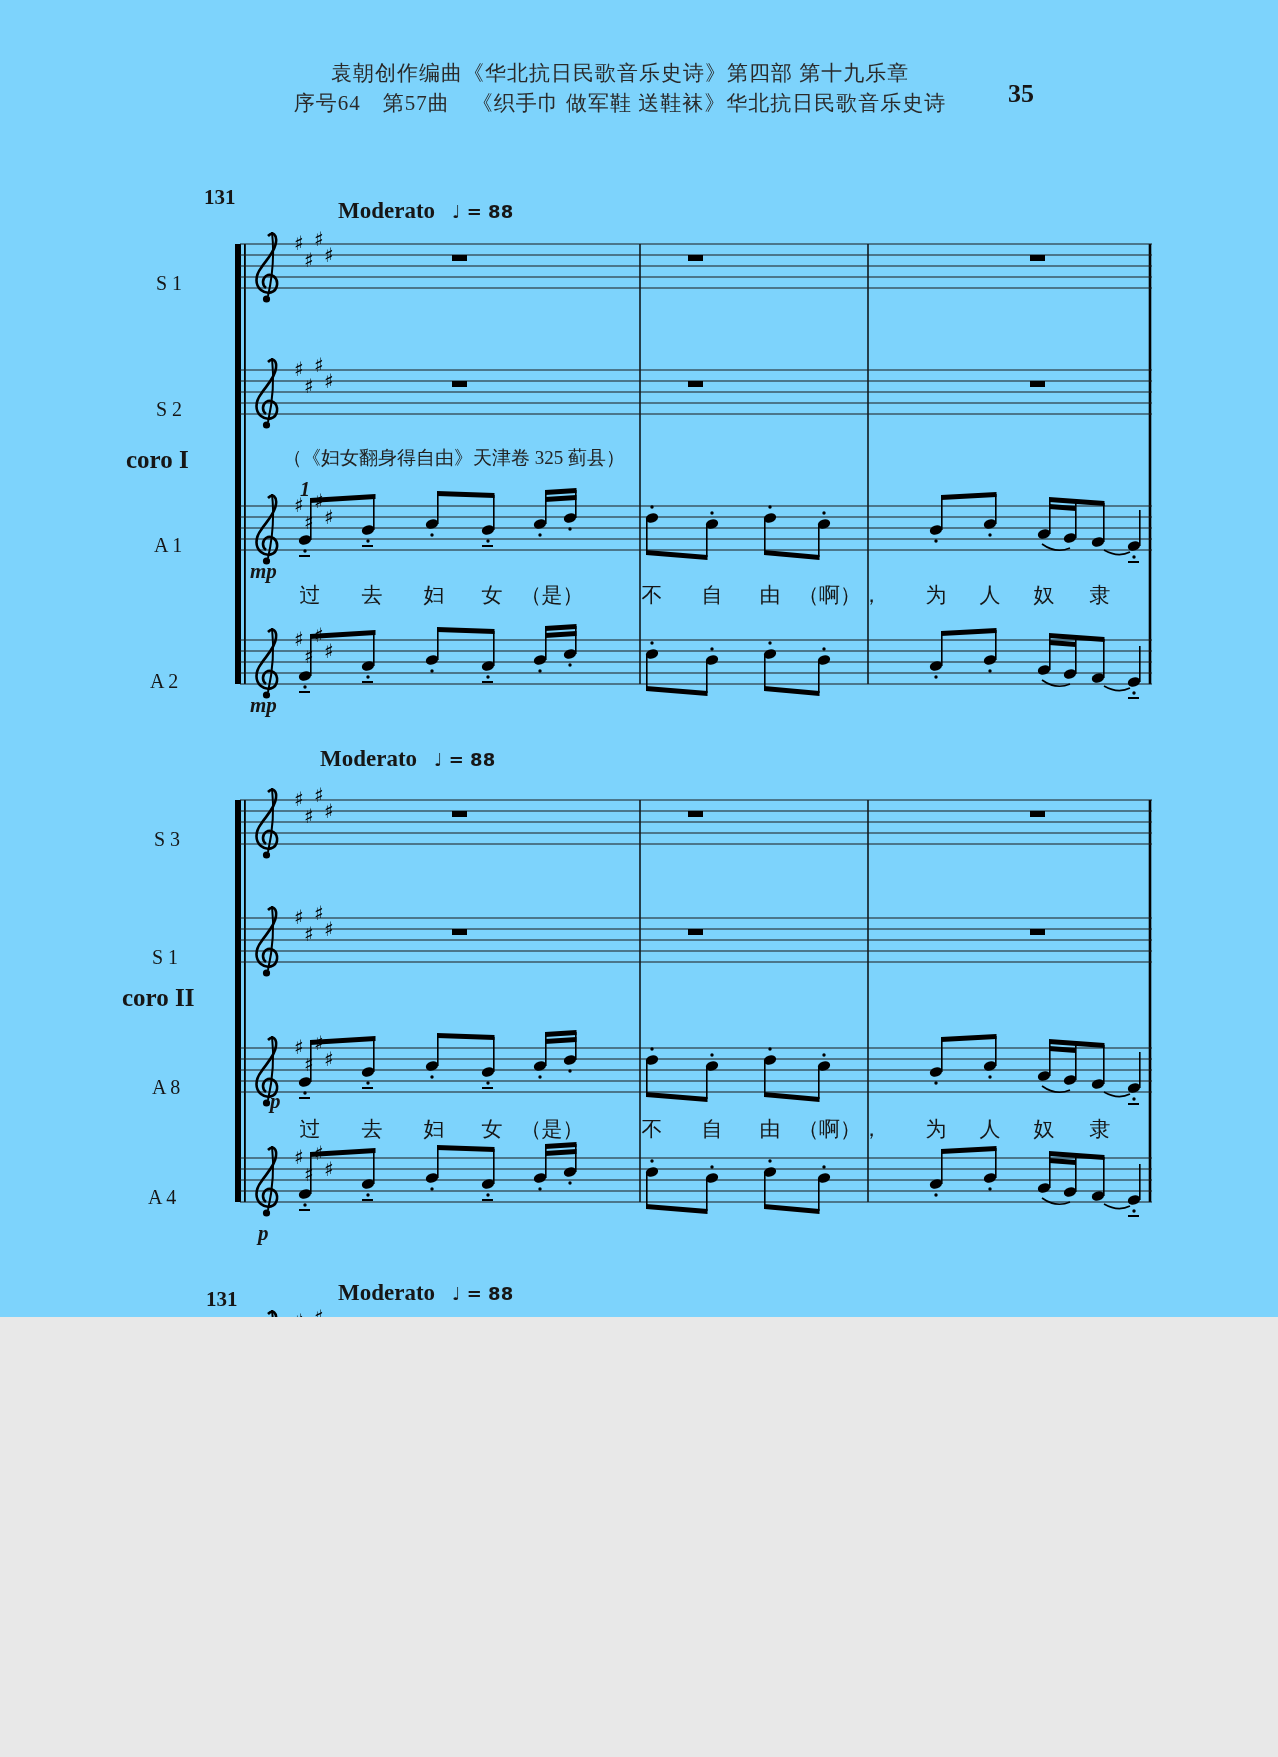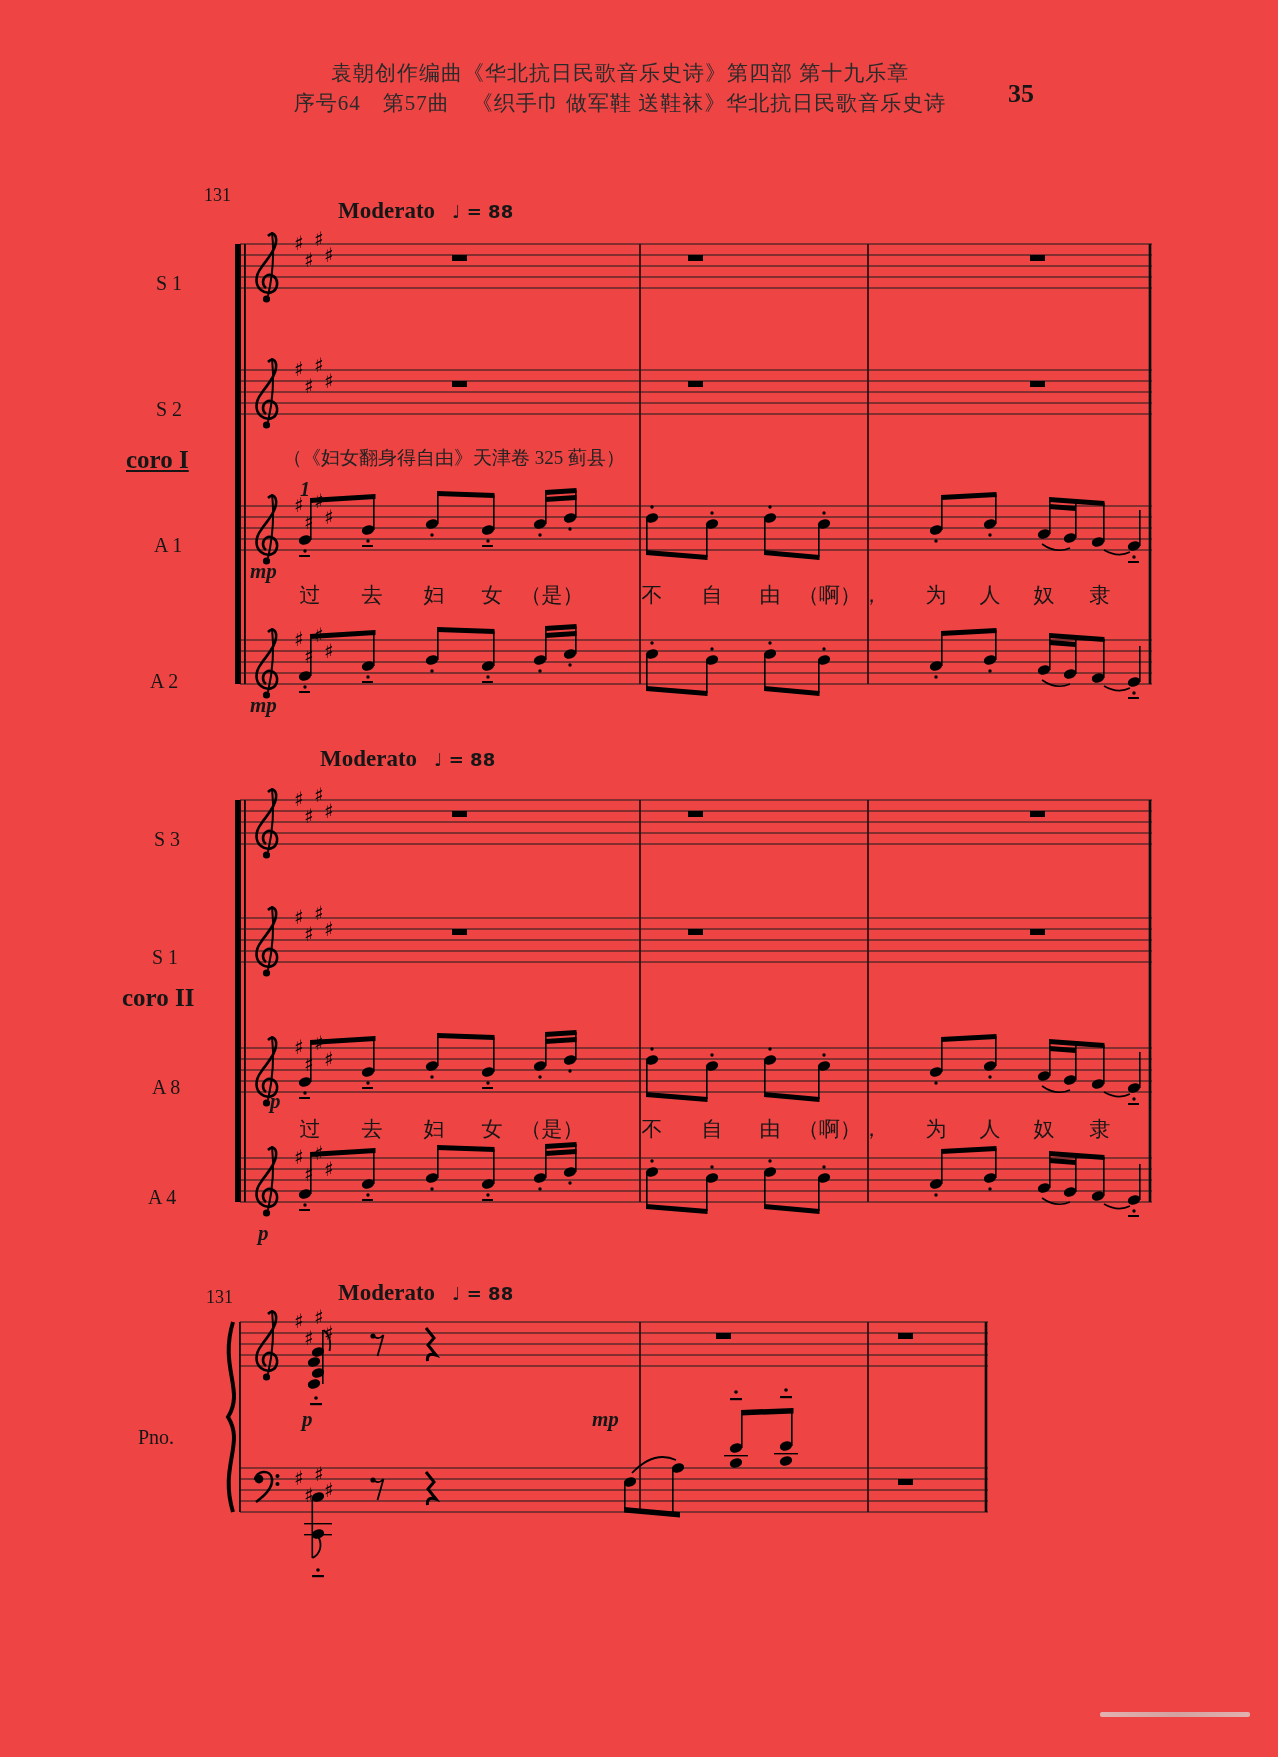--- a/index.html
+++ b/index.html
@@ -1,22 +1,22 @@
 <!DOCTYPE html>
 <html><head>
 <meta charset="utf-8">
 <style>
   html,body{margin:0;padding:0;background:#e8e8e8;}
-  .page{position:relative;width:1278px;height:1757px;background:#ef4444;
+  .page{position:relative;width:1278px;height:1317px;background:#7dd3fc;
         font-family:"Liberation Serif",serif;color:#161616;overflow:hidden;}
   svg.score{position:absolute;left:0;top:0;}
   .t{position:absolute;white-space:nowrap;line-height:1.1;}
   .hdr{font-size:21px;letter-spacing:1px;color:#2a2a2a;}
   .pgnum{font-size:26px;font-weight:bold;}
-  .mnum{font-size:18px;}
+  .mnum{font-size:21px;font-weight:bold;}
   .tempo-l{font-size:23px;font-weight:bold;}
   .tempo-v{font-size:18px;font-family:"DejaVu Sans",sans-serif;font-weight:bold;}
   .stlab{font-size:20px;margin-top:20px;}
   .grplab{font-size:25px;font-weight:bold;}
   .dyn{font-size:21px;font-style:italic;font-weight:bold;}
   .annot{font-size:19px;color:#222;}
   .fig{font-size:20px;font-style:italic;font-weight:bold;}
   .lyr{font-size:21px;transform:translateX(-50%);}
   .wm{position:absolute;left:1100px;top:1712px;width:150px;height:5px;
       background:linear-gradient(90deg,#e0e0e0,#c9c9c9,#dedede);opacity:.7;border-radius:2px;}
@@ -277,21 +277,21 @@
 
   <div class="t hdr" style="left:90px;top:62px;width:1060px;text-align:center;">袁朝创作编曲《华北抗日民歌音乐史诗》第四部 第十九乐章</div>
   <div class="t hdr" style="left:90px;top:92px;width:1060px;text-align:center;">序号64　第57曲　《织手巾 做军鞋 送鞋袜》华北抗日民歌音乐史诗</div>
   <div class="t pgnum" style="left:1008px;top:80px;">35</div>
 
   <div class="t mnum" style="left:204px;top:186px;">131</div>
   <div class="t tempo-l" style="left:338px;top:198px;">Moderato</div>
   <div class="t tempo-v" style="left:452px;top:202px;">♩ = 88</div>
   <div class="t stlab" style="left:156px;top:252px;">S 1</div>
   <div class="t stlab" style="left:156px;top:378px;">S 2</div>
-  <div class="t grplab" style="left:126px;top:446px;text-decoration:underline;">coro I</div>
+  <div class="t grplab" style="left:126px;top:446px;">coro I</div>
   <div class="t annot" style="left:283px;top:448px;">（《妇女翻身得自由》天津卷  325  蓟县）</div>
   <div class="t fig" style="left:300px;top:478px;">1</div>
   <div class="t stlab" style="left:154px;top:514px;">A 1</div>
   <div class="t dyn" style="left:250px;top:560px;">mp</div>
   <div class="t stlab" style="left:150px;top:650px;">A 2</div>
   <div class="t dyn" style="left:250px;top:694px;">mp</div>
 
   <div>
     <span class="t lyr" style="left:310px;top:584px;">过</span>
     <span class="t lyr" style="left:372px;top:584px;">去</span>

